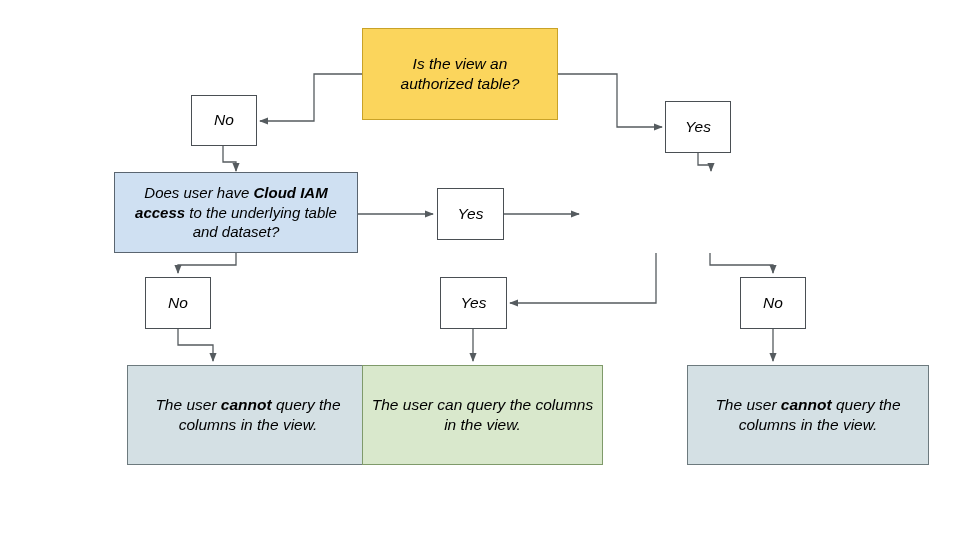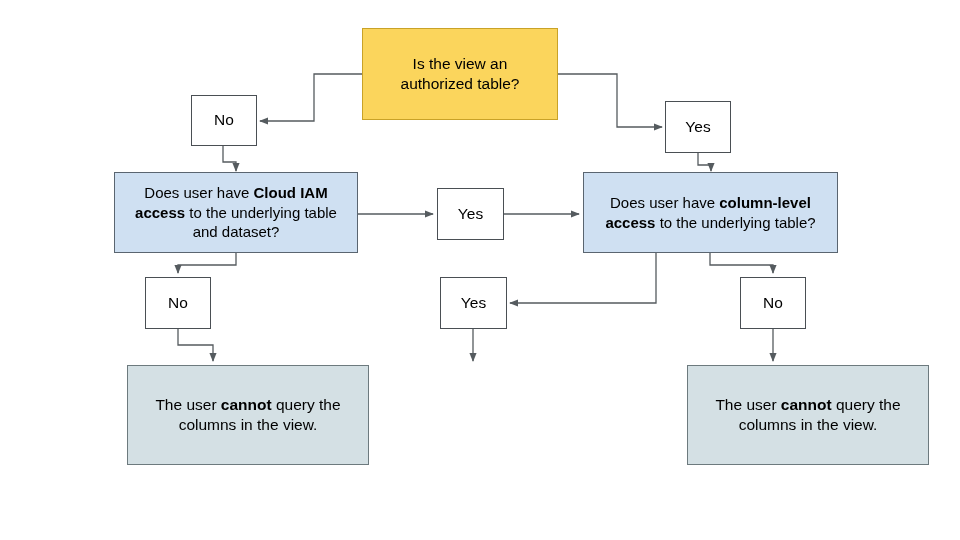--- a/index.html
+++ b/index.html
@@ -6,21 +6,21 @@
   body{width:960px;height:540px;overflow:hidden;
        font-family:"Liberation Sans","DejaVu Sans",sans-serif;color:#000;}
   #canvas{position:relative;width:960px;height:540px;background:#fff;}
 
   svg.edges{position:absolute;left:0;top:0;width:960px;height:540px;
             pointer-events:none;}
 
   .node{position:absolute;box-sizing:border-box;border:1px solid #555b5f;
         display:flex;align-items:center;justify-content:center;
         text-align:center;line-height:1.32;}
-  .node span.txt{display:block;padding:0 8px;}
+  .node span.txt{display:block;padding:0 8px;font-style:italic;}
 
   .q-start{background:#fbd55c;border-color:#c9a227;font-size:15.5px;}
   .decision{background:#cfe0f2;border-color:#5a6570;font-size:15px;}
   .label-box{background:#ffffff;border-color:#4a4f54;font-size:15.5px;}
   .res-gray{background:#d4e0e4;border-color:#6d7a7e;font-size:15.5px;margin-left:35px;}
   .res-green{background:#d9e8cc;border-color:#7f9a6a;font-size:15.5px;}
 
   b{font-weight:bold;}
 </style>
 </head>
@@ -75,38 +75,38 @@
   </div>
 
   <div class="node decision" style="left:114px;top:172px;width:244px;height:81px;">
     <span class="txt"><span>Does user have </span><b>Cloud IAM access</b><span> to the underlying table and dataset?</span></span>
   </div>
 
   <div class="node label-box" style="left:437px;top:188px;width:67px;height:52px;">
     <span class="txt">Yes</span>
   </div>
 
-  <div class="node decision" style="left:583px;top:172px;width:255px;height:81px;">
-    <span class="txt"><span>Does user have </span><b>column-level access</b><span> to the underlying table?</span></span>
-  </div>
 
   <div class="node label-box" style="left:145px;top:277px;width:66px;height:52px;">
     <span class="txt">No</span>
   </div>
 
   <div class="node label-box" style="left:440px;top:277px;width:67px;height:52px;">
     <span class="txt">Yes</span>
   </div>
 
   <div class="node label-box" style="left:740px;top:277px;width:66px;height:52px;">
     <span class="txt">No</span>
   </div>
 
   <div class="node res-gray" style="left:92px;top:365px;width:242px;height:100px;">
     <span class="txt"><span>The user </span><b>cannot</b><span> query the columns in the view.</span></span>
   </div>
 
+  <div class="node res-green" style="left:362px;top:365px;width:241px;height:100px;">
+    <span class="txt">The user can query the columns in the view.</span>
+  </div>
 
   <div class="node res-gray" style="left:652px;top:365px;width:242px;height:100px;">
     <span class="txt"><span>The user </span><b>cannot</b><span> query the columns in the view.</span></span>
   </div>
 
 </div>
 
 </body></html>

